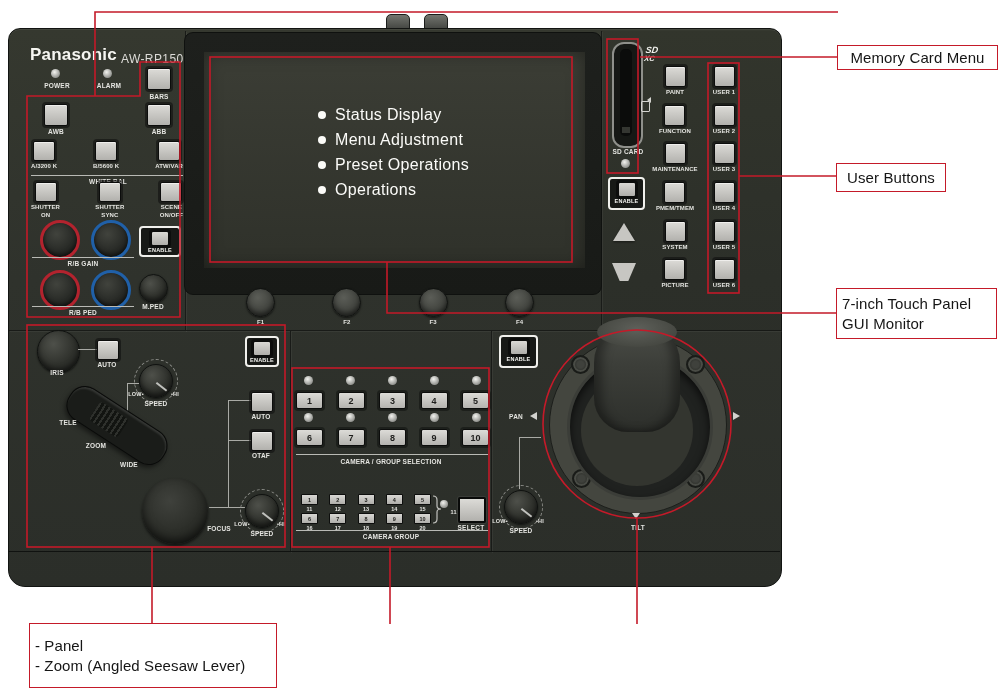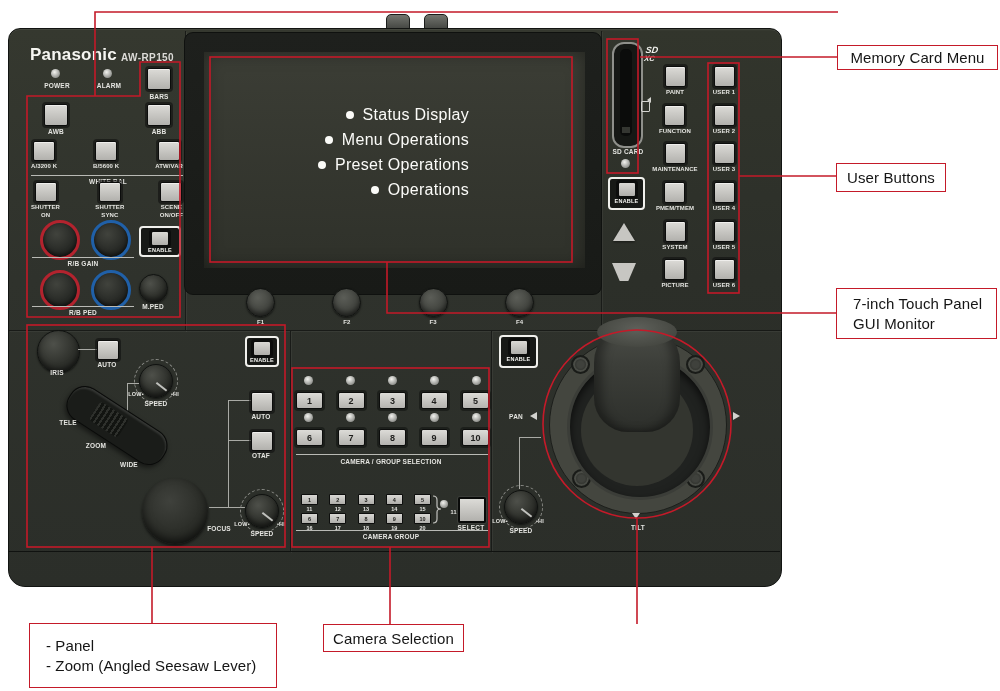--- a/index.html
+++ b/index.html
@@ -18,21 +18,21 @@
         border-radius:0 0 17px 17px;border-top:1px solid #101210;}
   .seam{position:absolute;background:#191b18;box-shadow:1px 1px 0 rgba(255,255,255,.05);}
   .tint{position:absolute;background:rgba(0,0,0,.05);}
 
   
   .bezel{position:absolute;left:184px;top:32px;width:416px;height:261px;background:linear-gradient(180deg,#1e201d,#181a17);
          border:1px solid #0f110f;border-radius:9px;}
   .screen{position:absolute;left:204px;top:52px;width:381px;height:216px;
           background:linear-gradient(180deg,#3b3d35,#2f312a);border:1px solid #14161 2;
           box-shadow:inset 0 0 18px rgba(0,0,0,.4);}
-  .bullets{position:absolute;left:318px;top:106px;display:flex;flex-direction:column;gap:7px;align-items:flex-end;}
+  .bullets{position:absolute;left:318px;top:106px;display:flex;flex-direction:column;gap:7px;}
   .bl{display:flex;align-items:center;gap:9px;color:#fbfbf8;font-size:16px;letter-spacing:.3px;}
   .bl::before{content:"";width:8px;height:8px;border-radius:50%;background:#fbfbf8;flex:0 0 auto;}
 
   
   .lb{position:absolute;transform:translateX(-50%);font-size:6.5px;font-weight:700;color:#e4e4e0;
       letter-spacing:.2px;line-height:1.3;text-align:center;white-space:pre-line;}
   .key{position:absolute;background:linear-gradient(180deg,#dcdbd7,#b2b1ad);border:1px solid #0c0d0c;
        border-radius:2px;box-shadow:0 0 0 2px rgba(12,13,12,.55),inset 0 1px 0 rgba(255,255,255,.55);}
   .knob{position:absolute;border-radius:50%;border:1px solid #101210;
         background:radial-gradient(circle at 38% 32%,#4e504a,#2f312c 55%,#1e201d 95%);
@@ -125,26 +125,26 @@
   .selframe{position:absolute;width:24px;height:22px;background:linear-gradient(180deg,#dcdbd7,#b2b1ad);
          border:2px solid #090a09;border-radius:2px;box-shadow:0 0 0 1px #3a3c38;}
 
   
   .bigknob{position:absolute;border-radius:50%;border:2px dotted #15171 4;border-color:#151714;
          background:radial-gradient(circle at 42% 35%,#3f413c,#2a2c27 60%,#191b18 100%);
          box-shadow:inset 0 -4px 8px rgba(0,0,0,.55),0 2px 3px rgba(0,0,0,.6);}
 
   
   .logo{position:absolute;left:30px;top:45px;color:#f6f6f2;font-weight:700;font-size:17px;letter-spacing:.2px;}
-  .model{position:absolute;left:121px;top:52px;color:#dddd d9;color:#dddcd8;font-weight:700;font-size:10px;letter-spacing:.4px;}
+  .model{position:absolute;left:121px;top:52px;color:#dddd d9;color:#dddcd8;font-weight:400;font-size:12px;letter-spacing:.4px;}
 
   
   .callout{position:absolute;background:#fff;border:1.6px solid #c41a29;color:#151515;
            display:flex;align-items:center;justify-content:center;font-size:15px;letter-spacing:.1px;z-index:60;box-sizing:border-box;}
-  .callout.left{justify-content:flex-start;padding-left:16px;}
+  .callout.left{justify-content:flex-start;padding-left:5px;}
   .callout .lines{line-height:1.32;}
   svg.overlay{position:absolute;left:0;top:0;z-index:50;pointer-events:none;}
 </style>
 </head>
 <body>
 
 <div class="stage">
 
   <div class="conn" style="left:386px;top:14px;"></div>
   <div class="conn" style="left:424px;top:14px;"></div>
@@ -225,21 +225,21 @@
   <div class="hline" style="left:32px;top:306px;width:102px;"></div>
   <div class="lb" style="left:83px;top:309px;">R/B PED</div>
 
   <div class="bezel"></div>
   <div class="screen"></div>
   <div class="bullets">
     <div class="bl">
         <span>Status Display</span>
       </div>
       <div class="bl">
-        <span>Menu Operations</span>
+        <span>Menu Adjustment</span>
       </div>
       <div class="bl">
         <span>Preset Operations</span>
       </div>
       <div class="bl">
         <span>Operations</span>
       </div>
   </div>
 
   <div class="row" style="left:246px;top:288px;width:288px;">
@@ -535,15 +535,14 @@
       <div>7-inch Touch Panel</div>
       <div>GUI Monitor</div>
     </div>
   </div>
   <div class="callout left" style="left:29px;top:623px;width:248px;height:65px;">
     <div class="lines">
       <div>- Panel</div>
         <div>- Zoom (Angled Seesaw Lever)</div>
     </div>
   </div>
-  <div class="callout" style="left:323px;top:624px;width:141px;height:28px;">Camera Selection</div>
 
 </div>
 
 </body></html>

